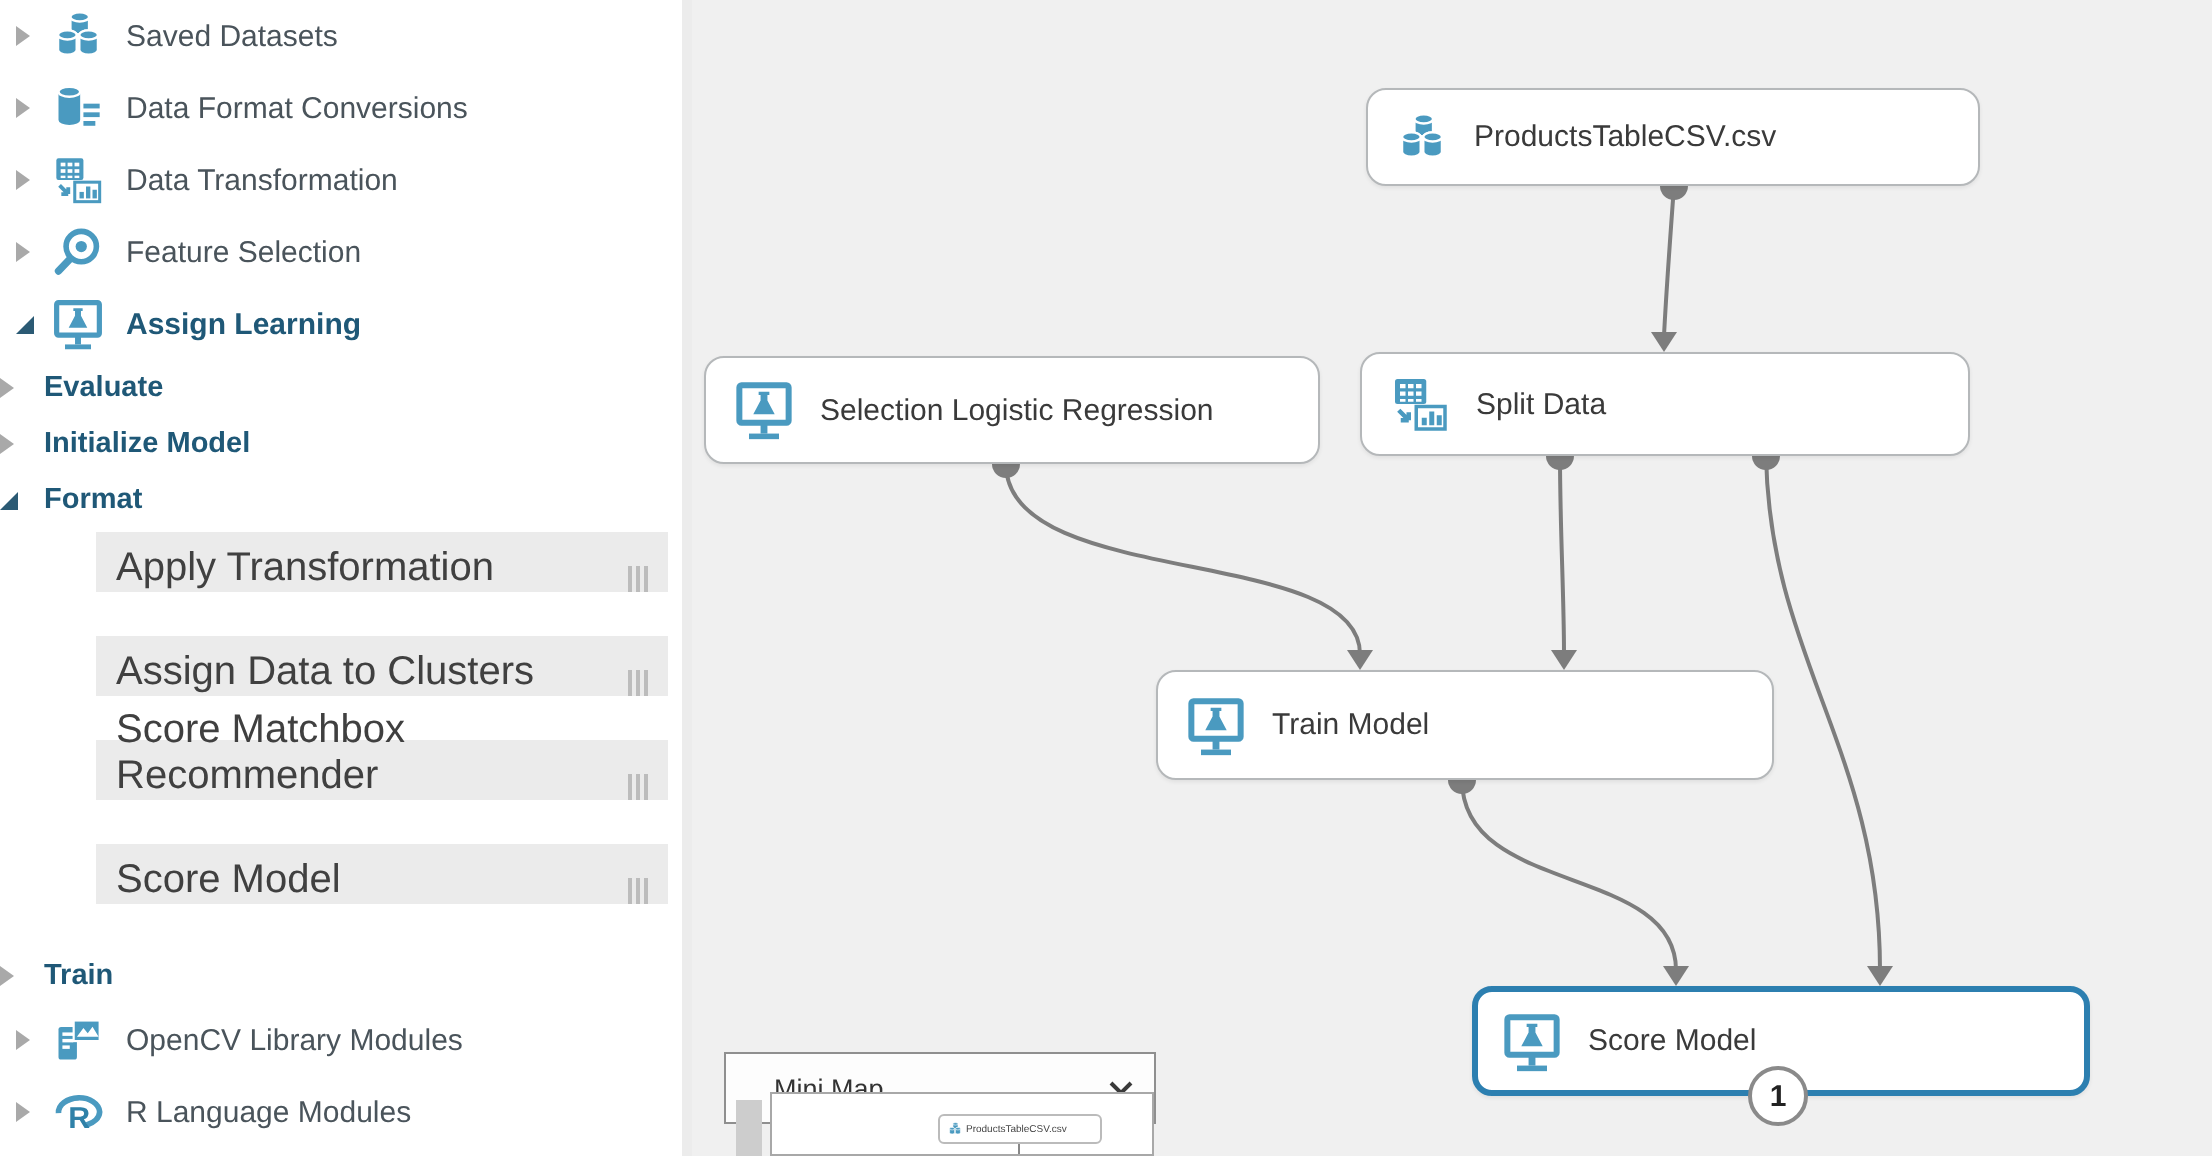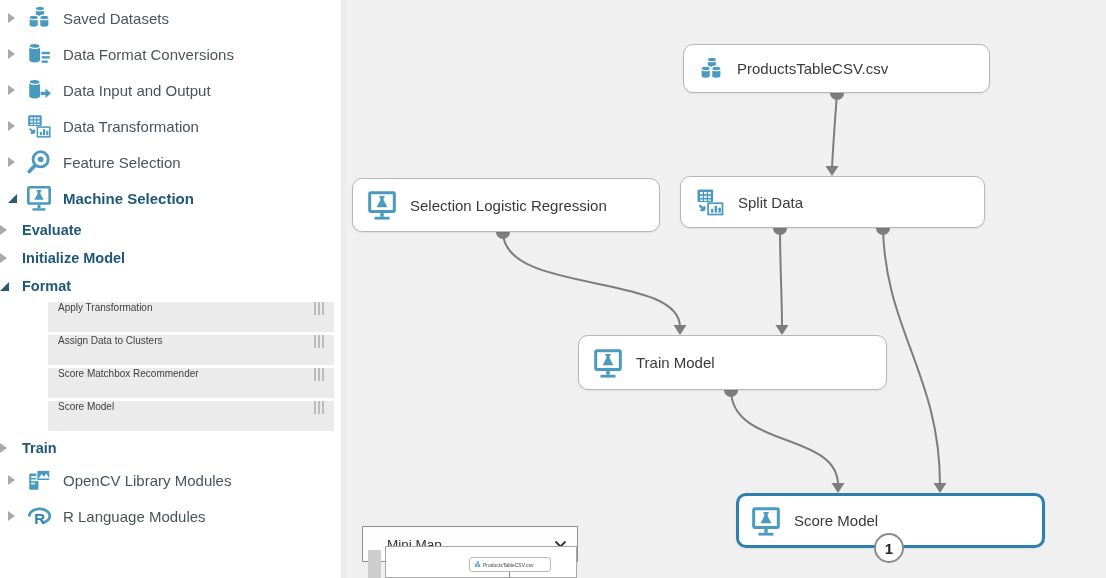--- a/index.html
+++ b/index.html
@@ -16,22 +16,22 @@
   .tri-expanded { width:0; height:0; border-left:9px solid transparent; border-bottom:9px solid #2b5a74; }
   .cat-icon { width:26px; height:26px; margin-left:4px; flex:0 0 26px; }
   .cat-label { margin-left:11px; font-size:15px; color:#4a545b; }
   .cat-label.bold-blue { color:#1f5877; font-weight:bold; }
 
   .child-row { height:28px; display:flex; align-items:center; cursor:pointer; }
   .child-row .tri { width:14px; flex:0 0 14px; display:flex; align-items:center; }
   .child-label { margin-left:8px; font-size:14.5px; font-weight:bold; color:#1f5877; }
 
   .module-list { margin:2px 0 0 48px; width:286px; }
-  .module-item { height:30px; margin-bottom:3px; background:#ebebeb; display:flex; align-items:flex-start;
-    padding:0 10px; font-size:10px; color:#404040; cursor:grab; }
+  .module-item { height:30px; margin-bottom:22px; background:#ebebeb; display:flex; align-items:flex-end;
+    padding:0 10px; font-size:20px; color:#404040; cursor:grab; }
   .module-item .grip { margin-left:auto; display:flex; gap:2px; }
   .module-item .grip i { display:block; width:2px; height:13px; background:#bcbcbc; }
 
   
   .canvas { position:absolute; left:346px; top:0; width:760px; height:578px; background:#f0f0f0; }
   .edges { position:absolute; left:0; top:0; width:760px; height:578px; }
 
   .node { position:absolute; background:#fff; border:1px solid #b5b8ba; border-radius:10px;
     display:flex; align-items:center; padding-left:14px; gap:13px;
     font-size:15px; color:#3a3a3a; box-shadow:0 1px 2px rgba(0,0,0,0.07); cursor:pointer; }
@@ -147,29 +147,20 @@
   <div class="cat-row">
     <span class="tri">
         <i class="tri-collapsed"></i>
       </span>
     <svg class="cat-icon" viewBox="0 0 24 24">
         <use href="#ic-db-lines"></use>
       </svg>
     <span class="cat-label">Data Format Conversions</span>
   </div>
 
-  <div class="cat-row">
-    <span class="tri">
-        <i class="tri-collapsed"></i>
-      </span>
-    <svg class="cat-icon" viewBox="0 0 24 24">
-        <use href="#ic-db-arrow"></use>
-      </svg>
-    <span class="cat-label">Data Input and Output</span>
-  </div>
 
   <div class="cat-row">
     <span class="tri">
         <i class="tri-collapsed"></i>
       </span>
     <svg class="cat-icon" viewBox="0 0 24 24">
         <use href="#ic-grid-chart"></use>
       </svg>
     <span class="cat-label">Data Transformation</span>
   </div>
@@ -184,21 +175,21 @@
     <span class="cat-label">Feature Selection</span>
   </div>
 
   <div class="cat-row">
     <span class="tri">
         <i class="tri-expanded"></i>
       </span>
     <svg class="cat-icon" viewBox="0 0 28 28">
         <use href="#ic-flask-monitor"></use>
       </svg>
-    <span class="cat-label bold-blue">Machine Selection</span>
+    <span class="cat-label bold-blue">Assign Learning</span>
   </div>
 
   <div class="child-row">
     <span class="tri">
         <i class="tri-collapsed"></i>
       </span>
     <span class="child-label">Evaluate</span>
   </div>
   <div class="child-row">
     <span class="tri">

